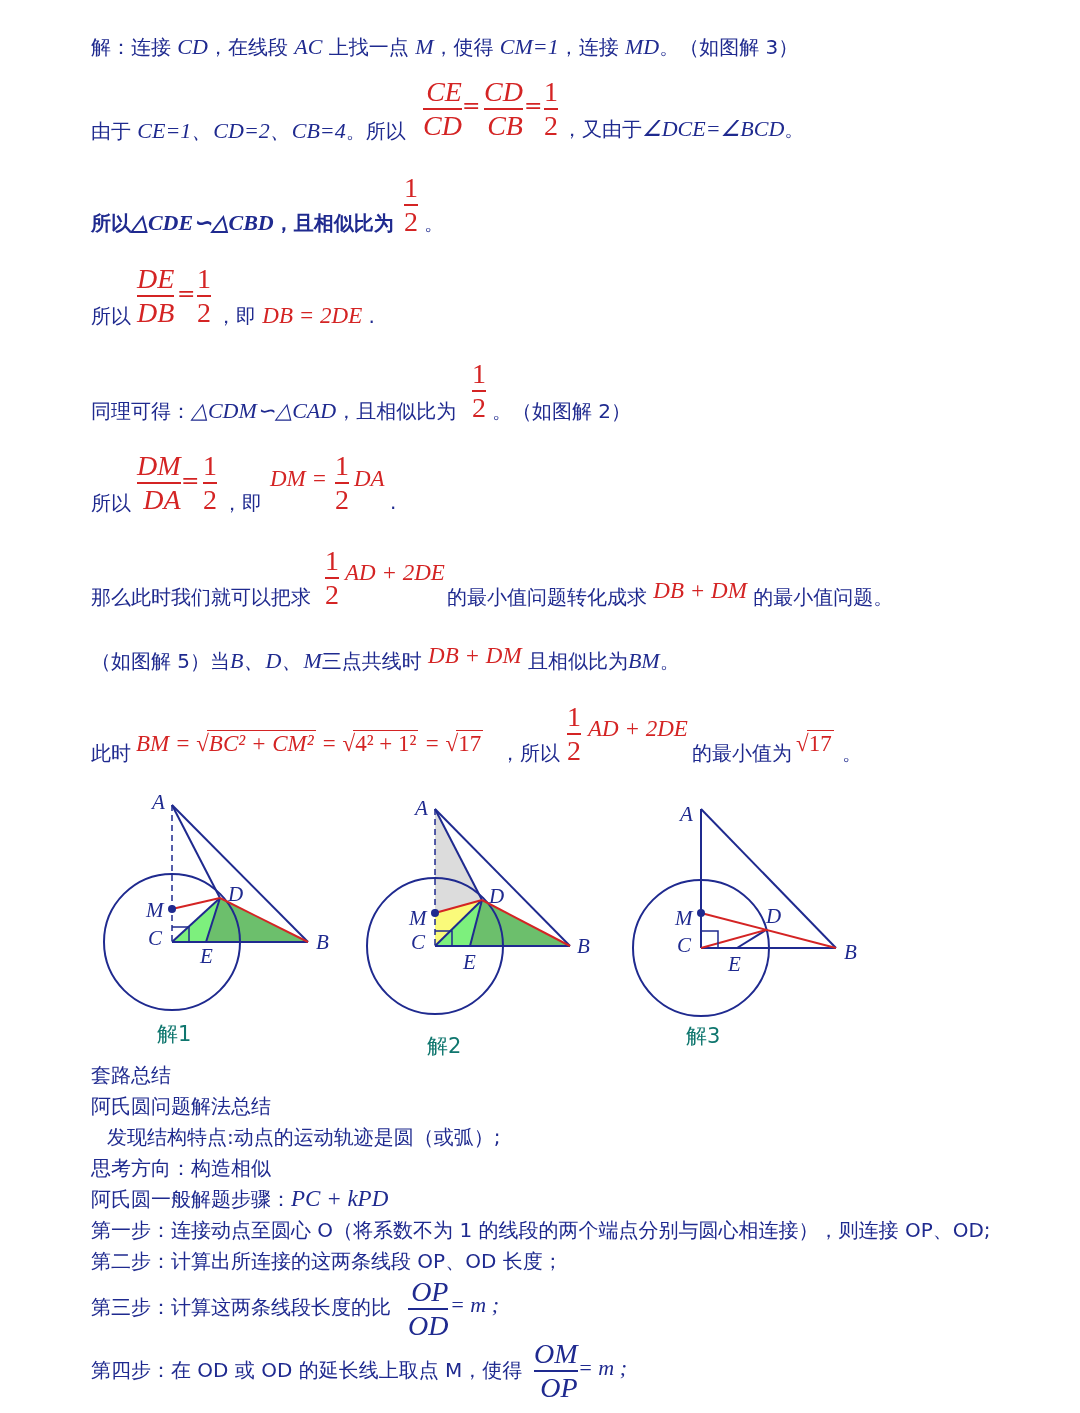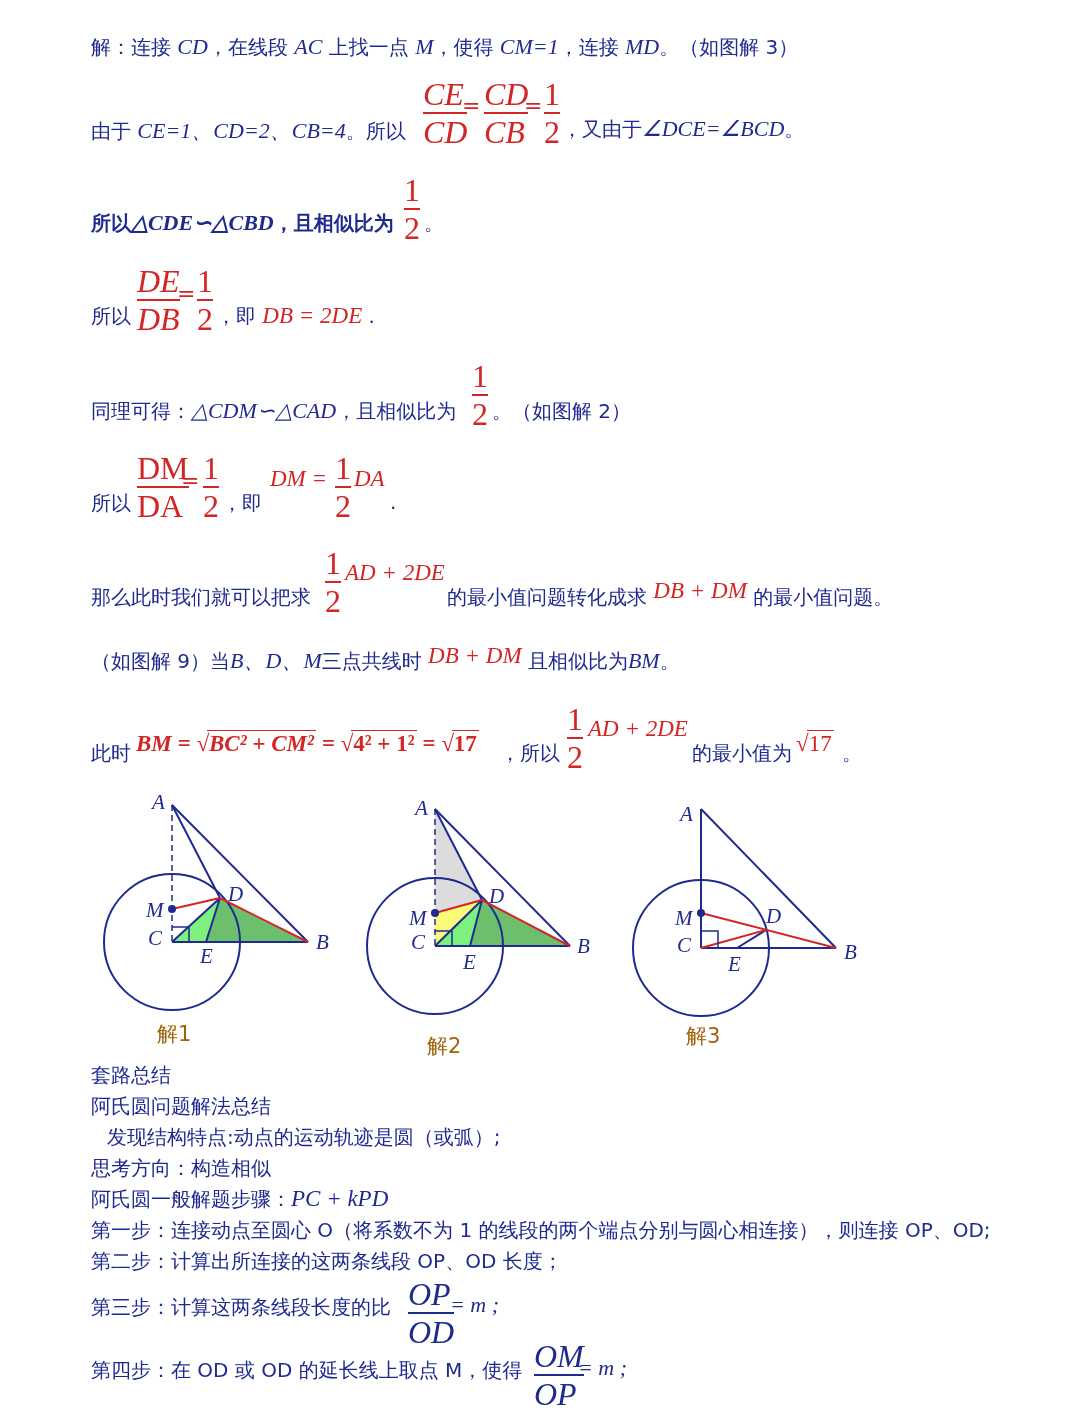--- a/index.html
+++ b/index.html
@@ -4,27 +4,27 @@
 <style>
   html, body { margin: 0; padding: 0; background: #ffffff; }
   body { width: 1080px; height: 1413px; position: relative; overflow: hidden;
          font-family: "DejaVu Serif", "Liberation Serif", serif; color: #1f2a8f; }
   .line { position: absolute; left: 91px; font-size: 20px; white-space: nowrap; color: #1f2a8f;
           font-family: "DejaVu Sans", "Liberation Sans", sans-serif; }
   .m { font-family: "Liberation Serif", serif; font-style: italic; font-size: 22px; }
   .red { color: #d42424; }
   .red-math { color: #d42424; font-family: "Liberation Serif", serif; font-style: italic; font-size: 23px; }
   .num { font-style: normal; }
-  .frac { position: absolute; display: flex; flex-direction: column; align-items: flex-start;
-          font-family: "Liberation Serif", serif; font-size: 32px; line-height: 1; }
+  .frac { position: absolute; display: flex; flex-direction: column; align-items: flex-end;
+          font-family: "Liberation Serif", serif; font-size: 28px; line-height: 1; }
   .frac .bar { align-self: stretch; height: 1.5px; background: currentColor; margin: 2px 0; }
   .abs { position: absolute; white-space: nowrap; }
   .sq { display: inline-block; border-top: 1.5px solid #d42424; padding: 0 2px; margin-left: -2px; }
   .fig { position: absolute; }
-  .fig-caption { position: absolute; font-size: 21px; font-family: "DejaVu Sans", sans-serif; color: #a16207; }
+  .fig-caption { position: absolute; font-size: 21px; font-family: "DejaVu Sans", sans-serif; color: #0f766e; }
   .ptlabel { font-family: "Liberation Serif", serif; font-style: italic; font-size: 21px; fill: #1f2a8f; }
   .blue-frac { color: #1f2a8f; font-style: italic; }
 </style>
 </head>
 <body>
 
 <div class="line" style="top:34px;">
   <span>解：连接 </span><span class="m">CD</span><span>，在线段 </span><span class="m">AC</span><span> 上找一点 </span><span class="m">M</span><span>，使得 </span><span class="m">CM=1</span><span>，连接 </span><span class="m">MD</span><span>。（如图解 3）</span>
 </div>
 
@@ -88,21 +88,21 @@
 <div class="frac red" style="left:472px;top:360px;">
   <span>1</span>
     <span class="bar"></span>
     <span>2</span>
 </div>
 <div class="line" style="top:398px;left:492px;">。（如图解 2）</div>
 
 <div class="line" style="top:490px;">
   <span>所以</span>
 </div>
-<div class="frac red" style="left:137px;top:452px;">
+<div class="frac red" style="left:137px;top:452px;font-style:italic;">
   <span>DM</span>
     <span class="bar"></span>
     <span>DA</span>
 </div>
 <div class="abs red" style="left:181px;top:468px;font-size:22px;">=</div>
 <div class="frac red" style="left:203px;top:452px;">
   <span>1</span>
     <span class="bar"></span>
     <span>2</span>
 </div>
@@ -125,29 +125,29 @@
     <span>2</span>
 </div>
 <div class="abs red-math" style="left:345px;top:560px;">AD + 2DE</div>
 <div class="line" style="top:584px;left:447px;">
   <span>的最小值问题转化成求</span>
   <span class="red-math" style="position:relative;top:-6px;">DB + DM</span>
   <span>的最小值问题。</span>
 </div>
 
 <div class="line" style="top:646px;left:91px;">
-  <span>（如图解 9）当</span><span class="m">B、D、M</span><span>三点共线时</span>
+  <span>（如图解 5）当</span><span class="m">B、D、M</span><span>三点共线时</span>
   <span class="red-math" style="position:relative;top:-5px;">DB + DM</span>
   <span>且相似比为</span><span class="m">BM</span><span>。</span>
 </div>
 
 <div class="line" style="top:740px;">
   <span>此时</span>
 </div>
-<div class="abs red-math" style="left:136px;top:730px;font-weight:bold;">
+<div class="abs red-math" style="left:136px;top:730px;">
   <span>BM =</span>
   √<span class="sq">BC² + CM²</span>
   <span>=</span>
   √<span class="sq num">4² + 1²</span>
   <span>=</span>
   √<span class="sq num">17</span>
 </div>
 <div class="line" style="top:740px;left:500px;">，所以</div>
 <div class="frac red" style="left:567px;top:703px;">
   <span>1</span>

